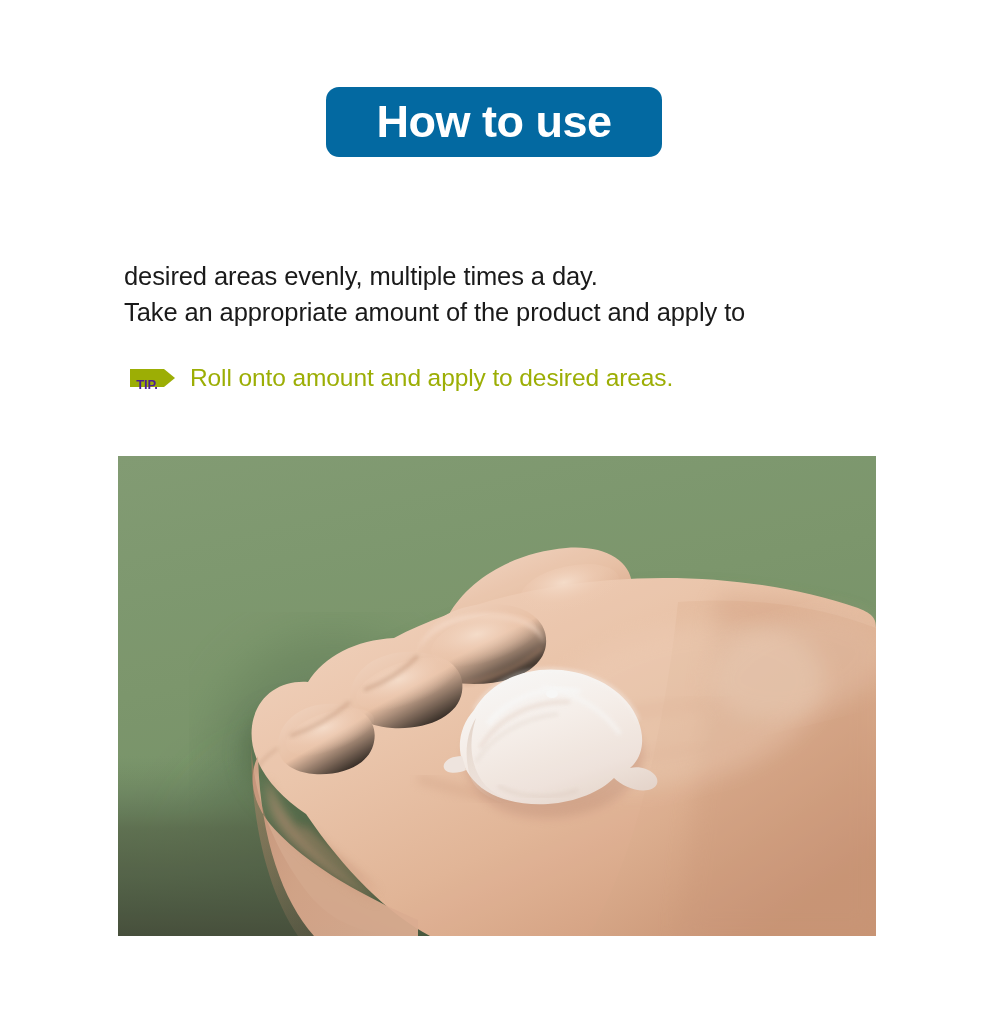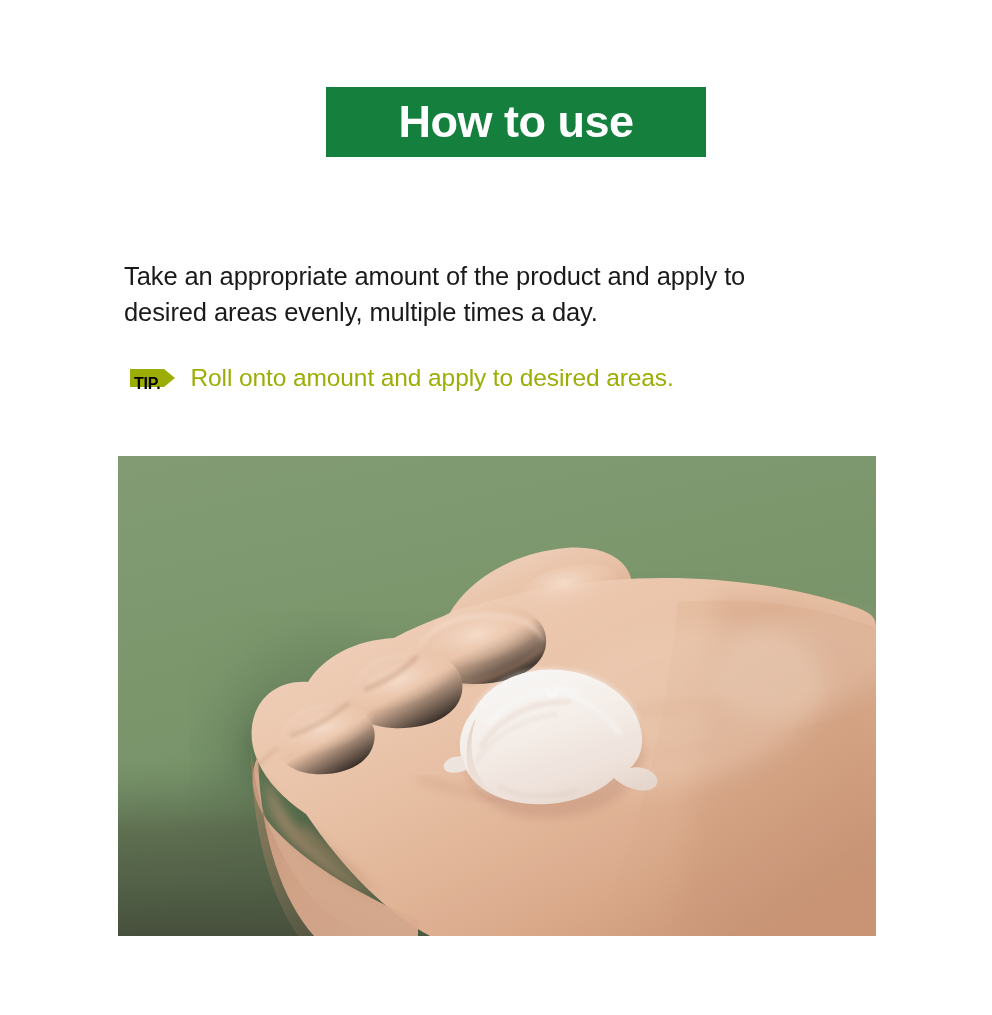--- a/index.html
+++ b/index.html
@@ -14,26 +14,27 @@
     overflow: hidden;
     font-family: "Liberation Sans", "DejaVu Sans", sans-serif;
     -webkit-font-smoothing: antialiased;
   }
 
   
   #title-banner {
     position: absolute;
     left: 326px;
     top: 87px;
-    width: 380px;
+    width: 336px;
     height: 70px;
-    background: #15803d;
+    background: #0369a1;
     display: flex;
     align-items: center;
     justify-content: center;
+    border-radius: 13px;
   }
   #title-banner .title-text {
     color: #ffffff;
     font-size: 45px;
     font-weight: bold;
     letter-spacing: -0.5px;
     line-height: 1;
     white-space: nowrap;
     transform: translateY(-1px);
   }
@@ -76,22 +77,22 @@
     position: absolute;
     left: 100%;
     top: 0;
     width: 0;
     height: 0;
     border-top: 9px solid transparent;
     border-bottom: 9px solid transparent;
     border-left: 11px solid #9CAE05;
   }
   #tip-badge .tip-label {
-    color: #000000;
-    font-size: 16px;
+    color: #4c1d95;
+    font-size: 13px;
     font-weight: bold;
     line-height: 1;
     letter-spacing: -0.2px;
     transform: translateY(-0.5px);
     margin-top: 12px;
   }
   #tip-text {
     margin-left: 26px;
     color: #9CAE05;
     font-size: 24.5px;
@@ -113,22 +114,22 @@
   #product-photo svg { display: block; width: 100%; height: 100%; }
 </style>
 </head>
 <body>
 
 <div id="title-banner">
   <span class="title-text">How to use</span>
 </div>
 
 <div id="instruction-block">
+  <div class="line">desired areas evenly, multiple times a day.</div>
   <div class="line">Take an appropriate amount of the product and apply to</div>
-  <div class="line">desired areas evenly, multiple times a day.</div>
 </div>
 
 <div id="tip-row">
   <div id="tip-badge">
     <span class="tip-label">TIP.</span>
   </div>
   <span id="tip-text">Roll onto amount and apply to desired areas.</span>
 </div>
 
 <div id="product-photo">

